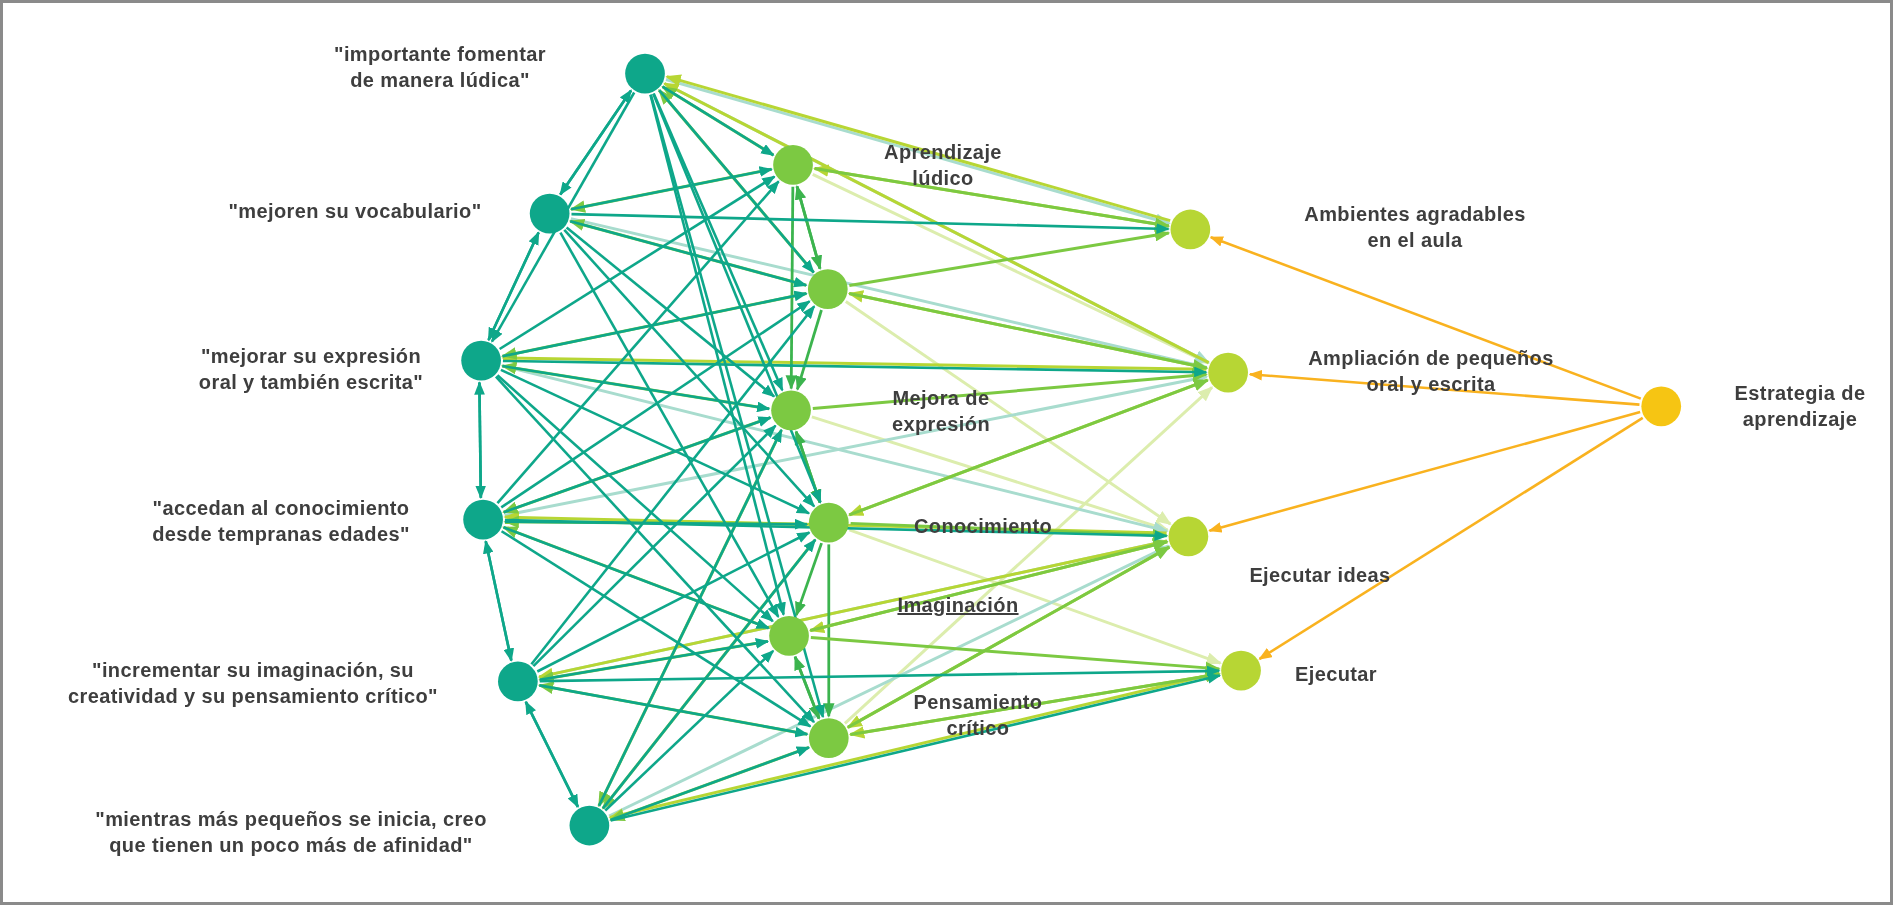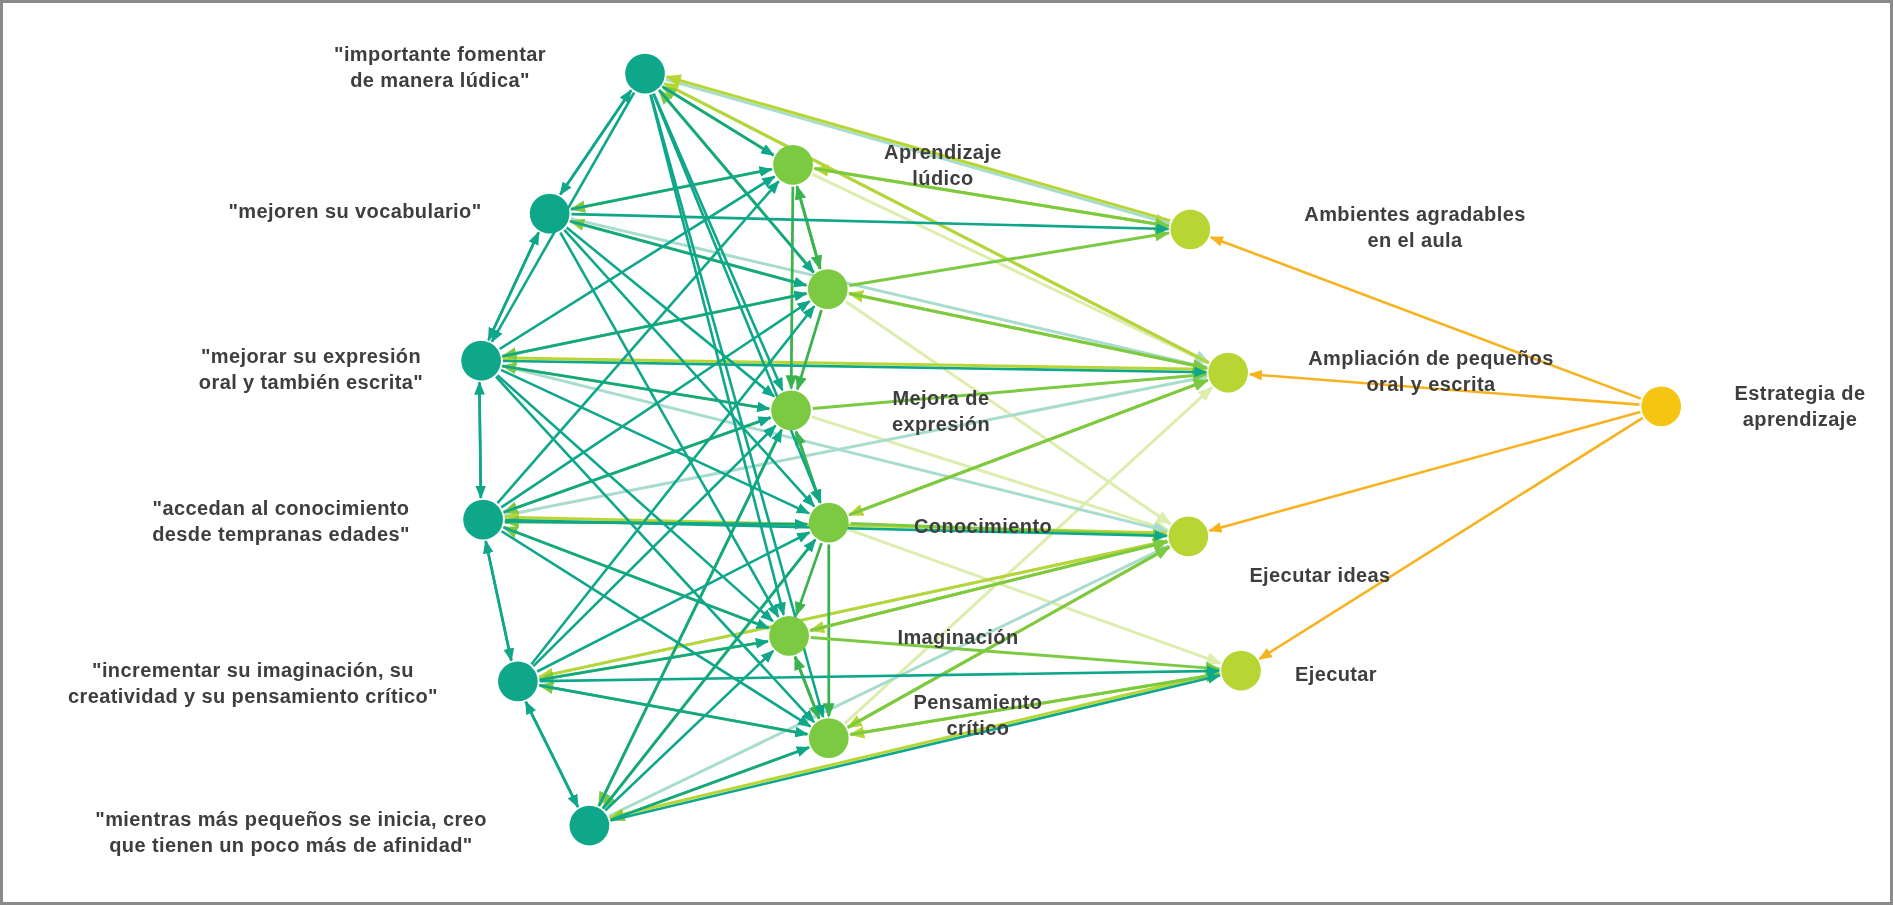--- a/index.html
+++ b/index.html
@@ -195,21 +195,21 @@
 desde tempranas edades"</div>
       <div class="node-label" style="left: 250px; top: 680px;">"incrementar su imaginación, su
 creatividad y su pensamiento crítico"</div>
       <div class="node-label" style="left: 288px; top: 829px;">"mientras más pequeños se inicia, creo
 que tienen un poco más de afinidad"</div>
       <div class="node-label" style="left: 940px; top: 162px;">Aprendizaje
 lúdico</div>
       <div class="node-label" style="left: 938px; top: 408px;">Mejora de
 expresión</div>
       <div class="node-label" style="left: 980px; top: 523px;">Conocimiento</div>
-      <div class="node-label" style="left: 955px; top: 634px;">Imaginación</div>
+      <div class="node-label" style="left: 955px; top: 602px; text-decoration: underline;">Imaginación</div>
       <div class="node-label" style="left: 975px; top: 712px;">Pensamiento
 crítico</div>
       <div class="node-label" style="left: 1372px; top: 224px; margin-left: 40px;">Ambientes agradables
 en el aula</div>
       <div class="node-label" style="left: 1428px; top: 368px;">Ampliación de pequeños
 oral y escrita</div>
       <div class="node-label" style="left: 1317px; top: 536px; margin-top: 36px;">Ejecutar ideas</div>
       <div class="node-label" style="left: 1333px; top: 671px;">Ejecutar</div>
       <div class="node-label" style="left: 1781px; top: 403px; margin-left: 16px;">Estrategia de
 aprendizaje</div>

